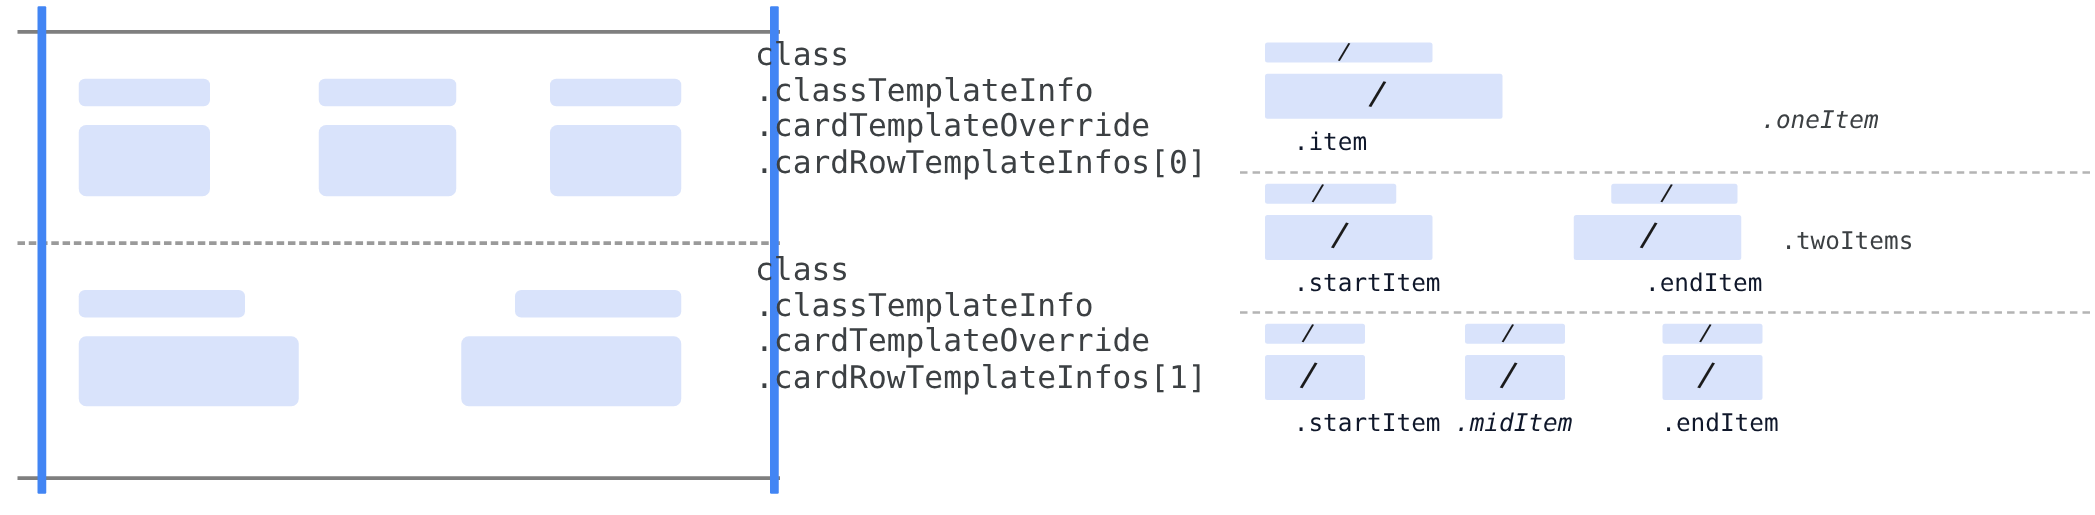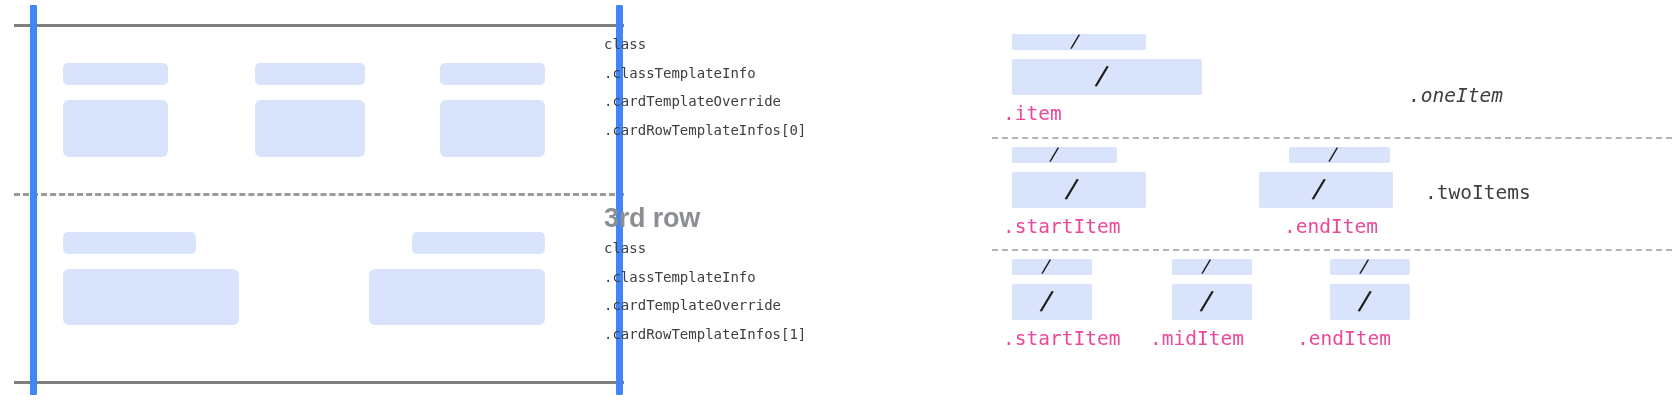--- a/index.html
+++ b/index.html
@@ -61,21 +61,21 @@
     font-family: "Liberation Sans", sans-serif;
     font-size: 27px;
     font-weight: bold;
     color: #8b8f94;
     letter-spacing: -0.2px;
     line-height: 32px;
     white-space: nowrap;
   }
   .ann-code {
     font-family: "DejaVu Sans Mono", monospace;
-    font-size: 14px;
+    font-size: 25px;
     color: #3c4043;
     line-height: 28.5px;
     white-space: pre;
   }
 
   
   #right-panel {
     position: absolute;
     left: 985px;
     top: 0;
@@ -97,23 +97,24 @@
     font-family: "Liberation Serif", serif;
     font-weight: bold;
     color: #1b1b1b;
     line-height: 1;
     transform: rotate(12deg);
   }
   .tpl-label {
     position: absolute;
     font-family: "DejaVu Sans Mono", monospace;
     font-size: 19.5px;
-    color: #ec4899;
+    color: #0f172a;
     white-space: nowrap;
     line-height: 24px;
+    margin-left: 32px;
   }
   .row-label {
     position: absolute;
     font-family: "DejaVu Sans Mono", monospace;
     font-size: 19.5px;
     color: #3c4043;
     white-space: nowrap;
     line-height: 24px;
   }
 </style>
@@ -155,21 +156,20 @@
 <div id="mid-col">
 
   <div class="ann-block" style="top:30px;">
     <div class="ann-code">class
 .classTemplateInfo
 .cardTemplateOverride
 .cardRowTemplateInfos[0]</div>
   </div>
 
   <div class="ann-block" style="top:202px;">
-    <div class="ann-title">3rd row</div>
     <div class="ann-code">class
 .classTemplateInfo
 .cardTemplateOverride
 .cardRowTemplateInfos[1]</div>
   </div>
 </div>
 
 <div id="right-panel">
 
   <div class="abs" style="left:0; top:0; width:691px; height:137px;">
@@ -218,21 +218,21 @@
     <div class="slash" style="left:57px; top:36px; font-size:33px;">/</div>
 
     <div class="tpl-label" style="left:18px; top:78px;">.startItem</div>
 
     <div class="tpl-box" style="left:187px; top:10px; width:80px; height:16px;"></div>
     <div class="slash" style="left:218px; top:6px; font-size:23px;">/</div>
 
     <div class="tpl-box" style="left:187px; top:35px; width:80px; height:36px;"></div>
     <div class="slash" style="left:217px; top:36px; font-size:33px;">/</div>
 
-    <div class="tpl-label" style="left:165px; top:78px;">.midItem</div>
+    <div class="tpl-label" style="left:147px; top:78px;font-style:italic;">.midItem</div>
 
     <div class="tpl-box" style="left:345px; top:10px; width:80px; height:16px;"></div>
     <div class="slash" style="left:376px; top:6px; font-size:23px;">/</div>
 
     <div class="tpl-box" style="left:345px; top:35px; width:80px; height:36px;"></div>
     <div class="slash" style="left:375px; top:36px; font-size:33px;">/</div>
 
     <div class="tpl-label" style="left:312px; top:78px;">.endItem</div>
 
   </div>

